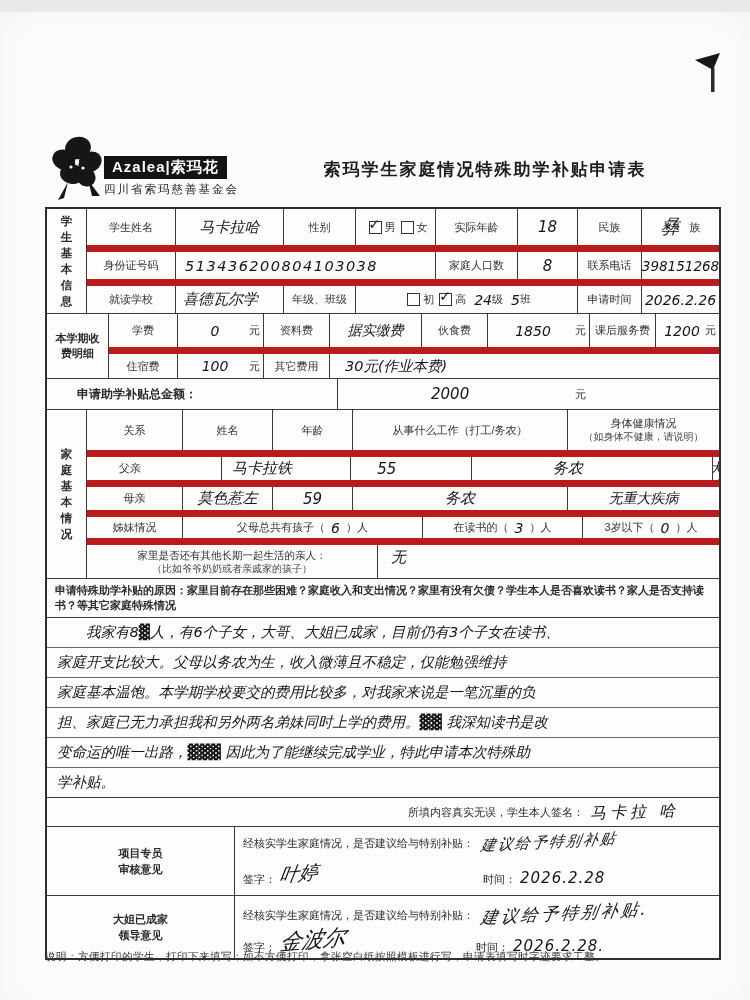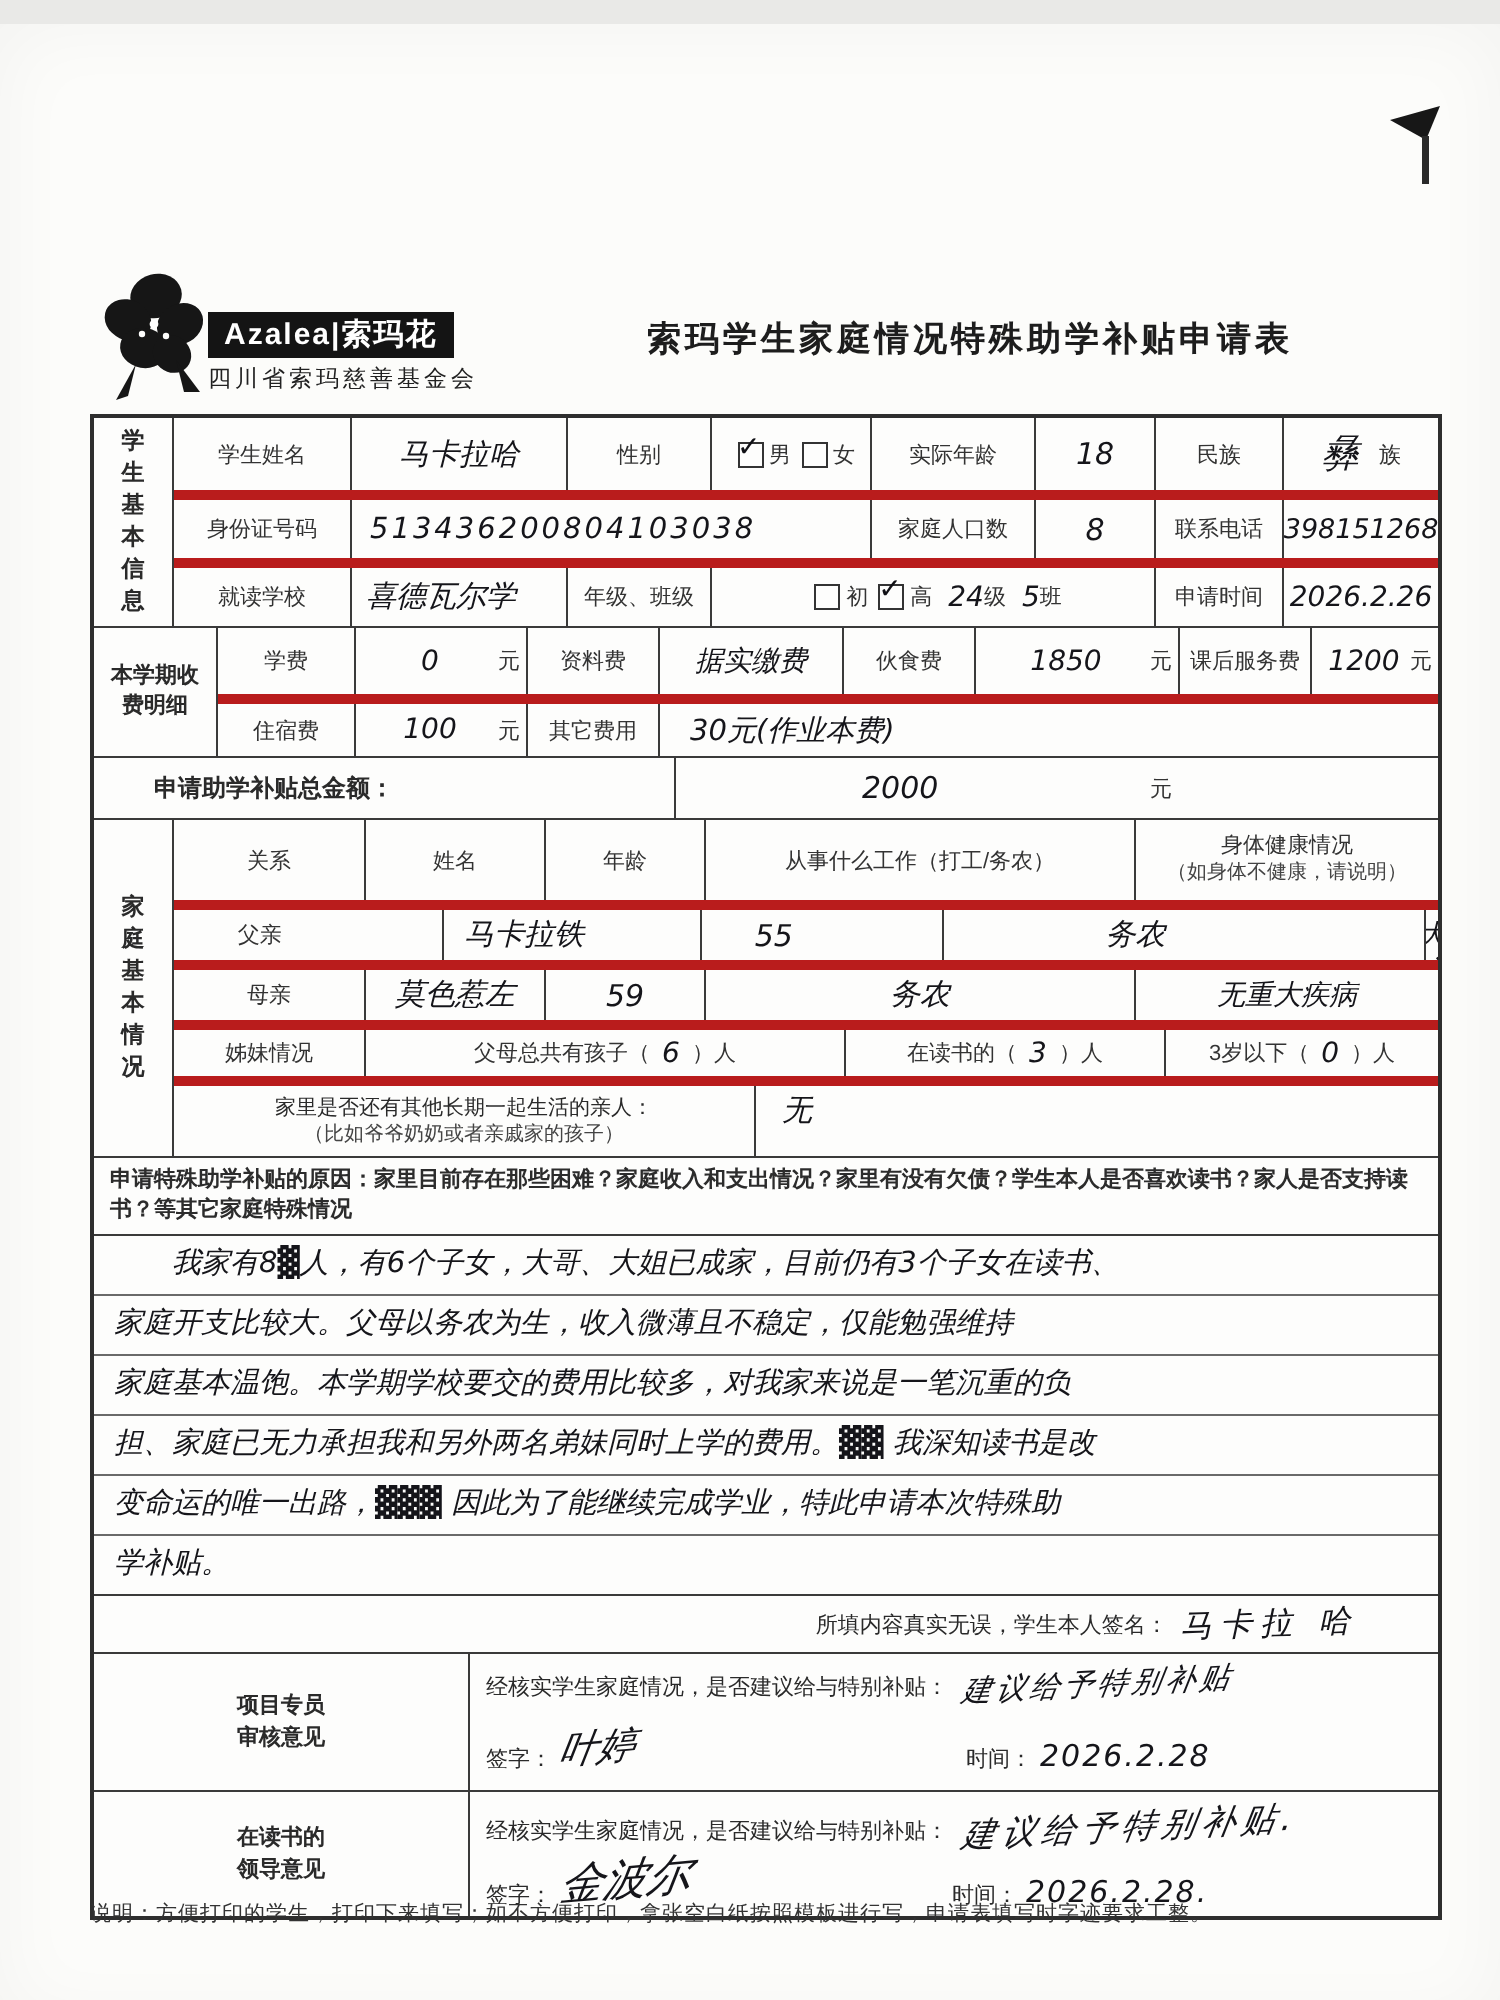--- a/index.html
+++ b/index.html
@@ -19,21 +19,21 @@
   
   .form-table{position:absolute;left:45px;top:195px;width:676px;border:2px solid #2e2e2e;
       box-sizing:border-box;background:#fdfdfc;}
   .sec{display:flex;border-top:1.5px solid #3a3a3a;}
   .sec:first-child{border-top:none;}
   .sideband{display:flex;align-items:center;justify-content:center;border-right:1px solid #3a3a3a;
       box-sizing:border-box;flex:0 0 auto;}
   .vtext{width:1em;word-break:break-all;line-height:16px;
       font-size:11.5px;font-weight:bold;letter-spacing:0;}
   .rows{flex:1 1 auto;min-width:0;}
-  .row{display:flex;border-top:5px solid #b91c1c;box-sizing:border-box;}
+  .row{display:flex;border-top:7px solid #b91c1c;box-sizing:border-box;}
   .row:first-child{border-top:none;}
   .cell{display:flex;align-items:center;justify-content:center;border-left:1px solid #3a3a3a;
       box-sizing:border-box;padding:1px 3px;text-align:center;min-width:0;font-size:11px;overflow:hidden;}
   .cell:first-child{border-left:none;}
   .lbl{font-size:11px;color:#333;}
   .left{justify-content:flex-start;text-align:left;}
   .cb{width:11px;height:11px;border:1.5px solid #333;display:inline-block;position:relative;
       margin:0 3px 0 5px;vertical-align:-1px;flex:0 0 auto;}
   .cb.checked::after{content:"\2713";position:absolute;left:-1px;top:-6px;font-size:14px;
       color:#101015;font-weight:bold;font-family:"DejaVu Sans",sans-serif;}
@@ -319,21 +319,21 @@
           <span class="time-block">
             <span>时间：</span>
             <span class="hand time-val">2026.2.28</span>
           </span>
         </div>
       </div>
     </div>
 
     <div class="sec" style="height:62px;">
       <div class="sideband cell review-label" style="width:188px;border-left:none;">
-        <div>在读书的</div>
+        <div>大姐已成家</div>
         <div>领导意见</div>
       </div>
       <div class="review-body">
         <div class="review-q">
           <span>经核实学生家庭情况，是否建议给与特别补贴：</span>
           <span class="hand scrawl scrawl-big">建议给予特别补贴.</span>
         </div>
         <div class="sign-line">
           <span>签字：</span>
           <span class="hand sign-sig" style="font-size:22px;">金波尔</span>

